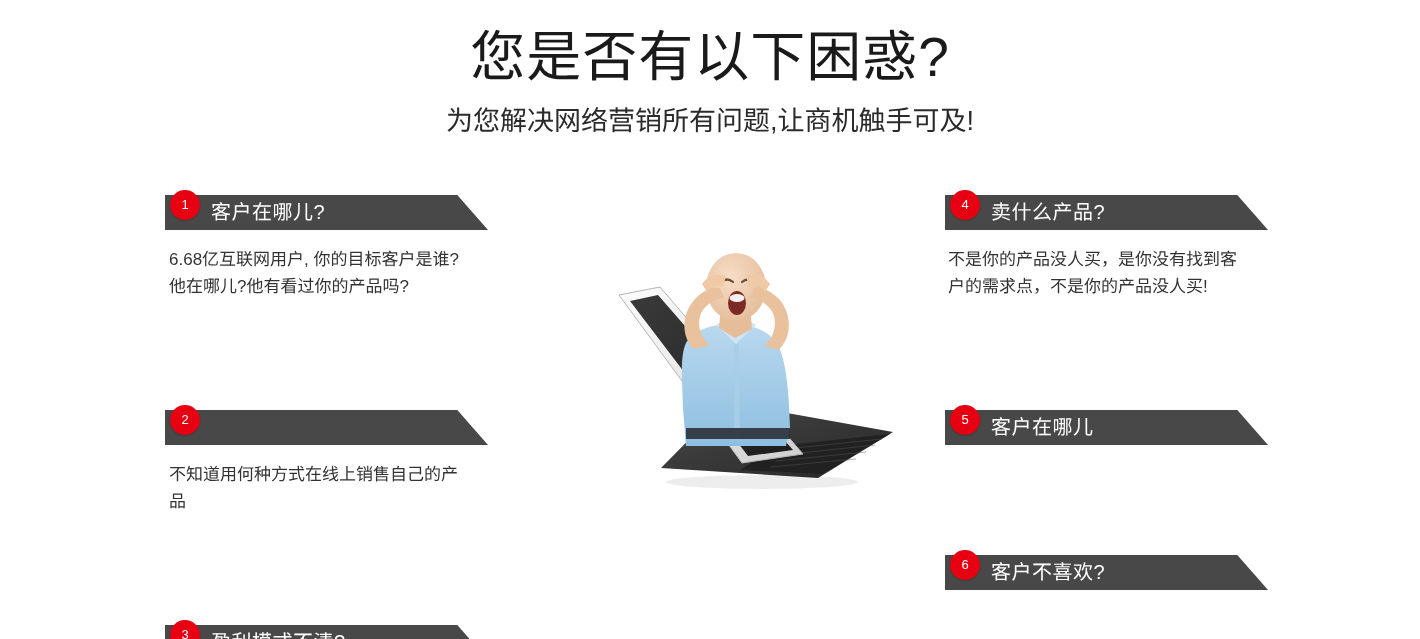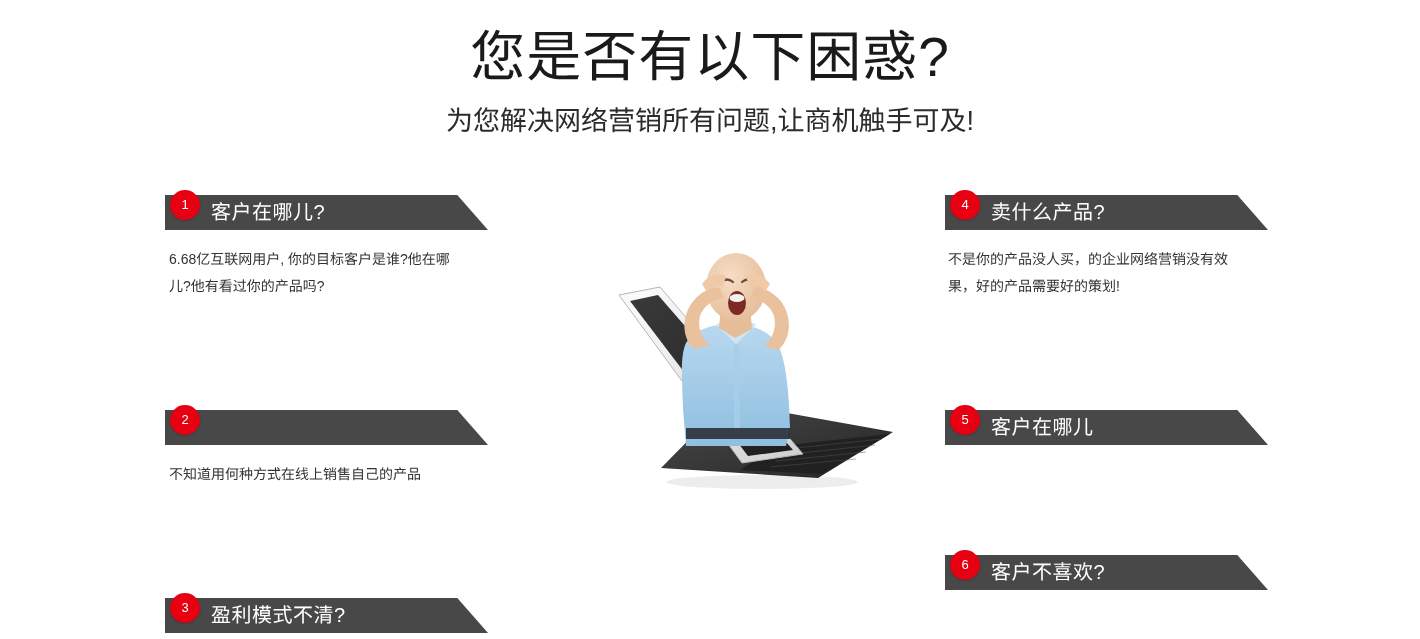--- a/index.html
+++ b/index.html
@@ -107,21 +107,21 @@
     line-height: 28px;
     font-weight: 400;
     white-space: nowrap;
     letter-spacing: 0.5px;
   }
 
   
   .item-body {
     margin-top: 16px;
     padding-left: 9px;
-    font-size: 14px;
+    font-size: 17px;
     line-height: 27px;
     color: #333333;
     max-width: 310px;
   }
   .col-right .item-body { padding-left: 8px; }
 
   
   .center-art {
     position: absolute;
     left: 590px;
@@ -172,21 +172,21 @@
   </div>
 
   <div class="col col-right">
 
     <div class="item">
       <div class="banner">
         <div class="banner-shape"></div>
         <div class="badge">4</div>
         <div class="banner-title">卖什么产品?</div>
       </div>
-      <p class="item-body">不是你的产品没人买，的企业网络营销没有效果，好的产品需要好的策划!</p>
+      <p class="item-body">不是你的产品没人买，是你没有找到客户的需求点，不是你的产品没人买!</p>
     </div>
 
     <div class="item">
       <div class="banner">
         <div class="banner-shape"></div>
         <div class="badge">5</div>
         <div class="banner-title">客户在哪儿</div>
       </div>
     </div>
 

